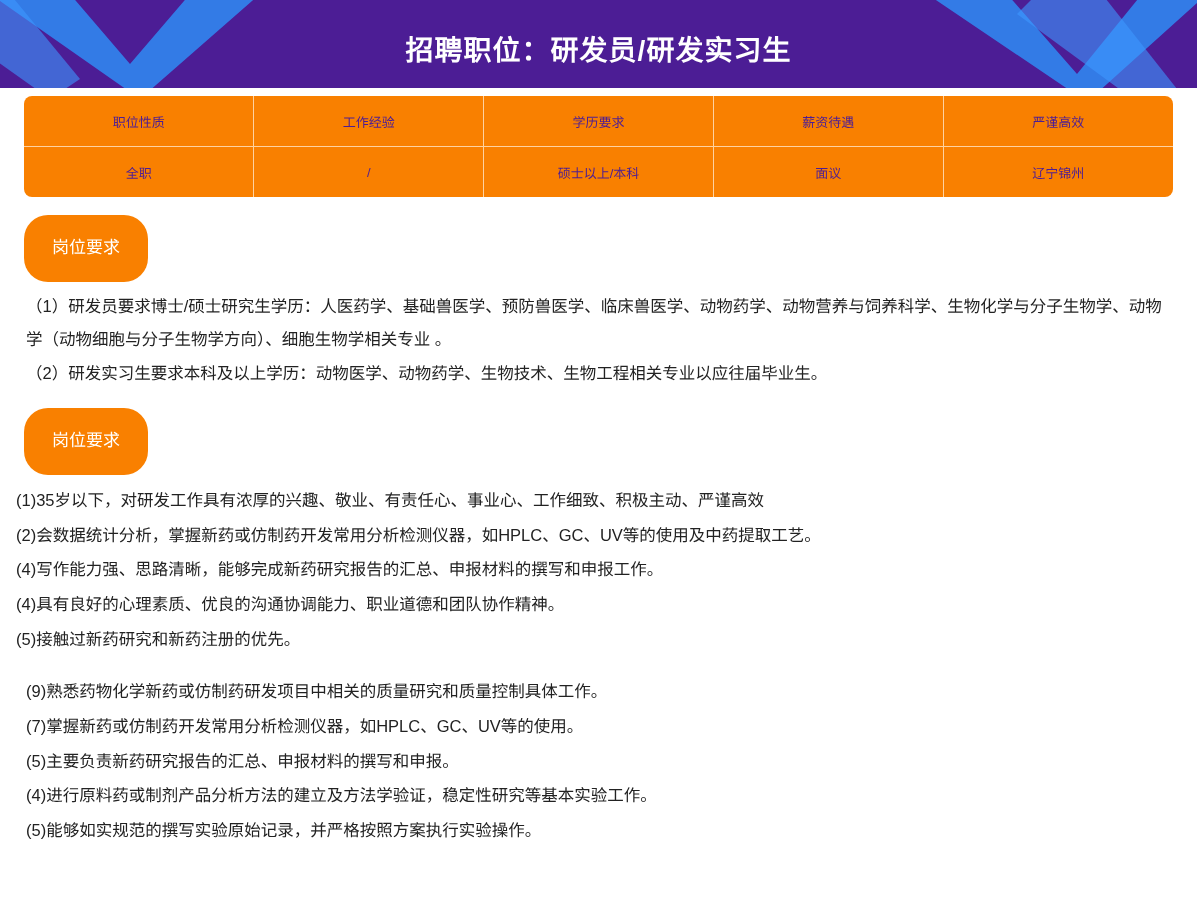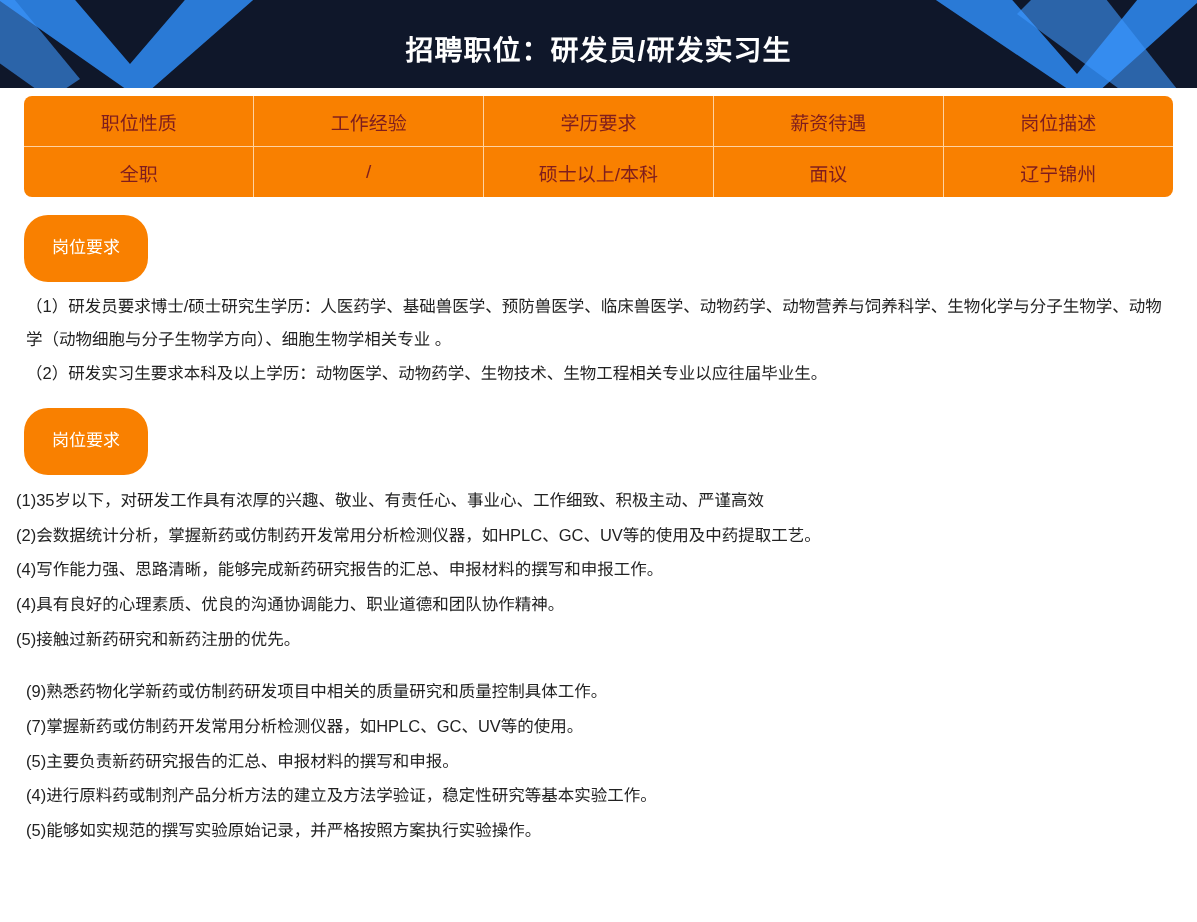--- a/index.html
+++ b/index.html
@@ -19,21 +19,21 @@
     width: 1197px;
     height: 922px;
     background: #ffffff;
     box-sizing: border-box;
   }
 
   
   .banner {
     position: relative;
     height: 88px;
-    background: #0f172a;
+    background: #4c1d95;
     overflow: hidden;
   }
   .banner-title {
     position: absolute;
     left: 0;
     right: 0;
     top: 28px;
     text-align: center;
     color: #ffffff;
     font-size: 28px;
@@ -54,23 +54,23 @@
     margin: 8px 24px 0 24px;
     border-collapse: collapse;
     width: calc(100% - 48px);
     border-radius: 8px;
     overflow: hidden;
     table-layout: fixed;
   }
   .info-table th,
   .info-table td {
     background: #f98000;
-    color: #7f1d1d;
+    color: #4c1d95;
     text-align: center;
-    font-size: 19px;
+    font-size: 13px;
     font-weight: normal;
     height: 50px;
     border-right: 1px solid #ffd2a0;
     border-bottom: 1px solid #ffd2a0;
     padding: 0 4px;
   }
   .info-table tr th:last-child,
   .info-table tr td:last-child {
     border-right: none;
   }
@@ -131,21 +131,21 @@
     <div class="banner-title">招聘职位：研发员/研发实习生</div>
   </div>
 
   <table class="info-table">
     <thead>
       <tr>
         <th>职位性质</th>
         <th>工作经验</th>
         <th>学历要求</th>
         <th>薪资待遇</th>
-        <th>岗位描述</th>
+        <th>严谨高效</th>
       </tr>
     </thead>
     <tbody>
       <tr>
         <td>全职</td>
         <td>/</td>
         <td>硕士以上/本科</td>
         <td>面议</td>
         <td>辽宁锦州</td>
       </tr>

